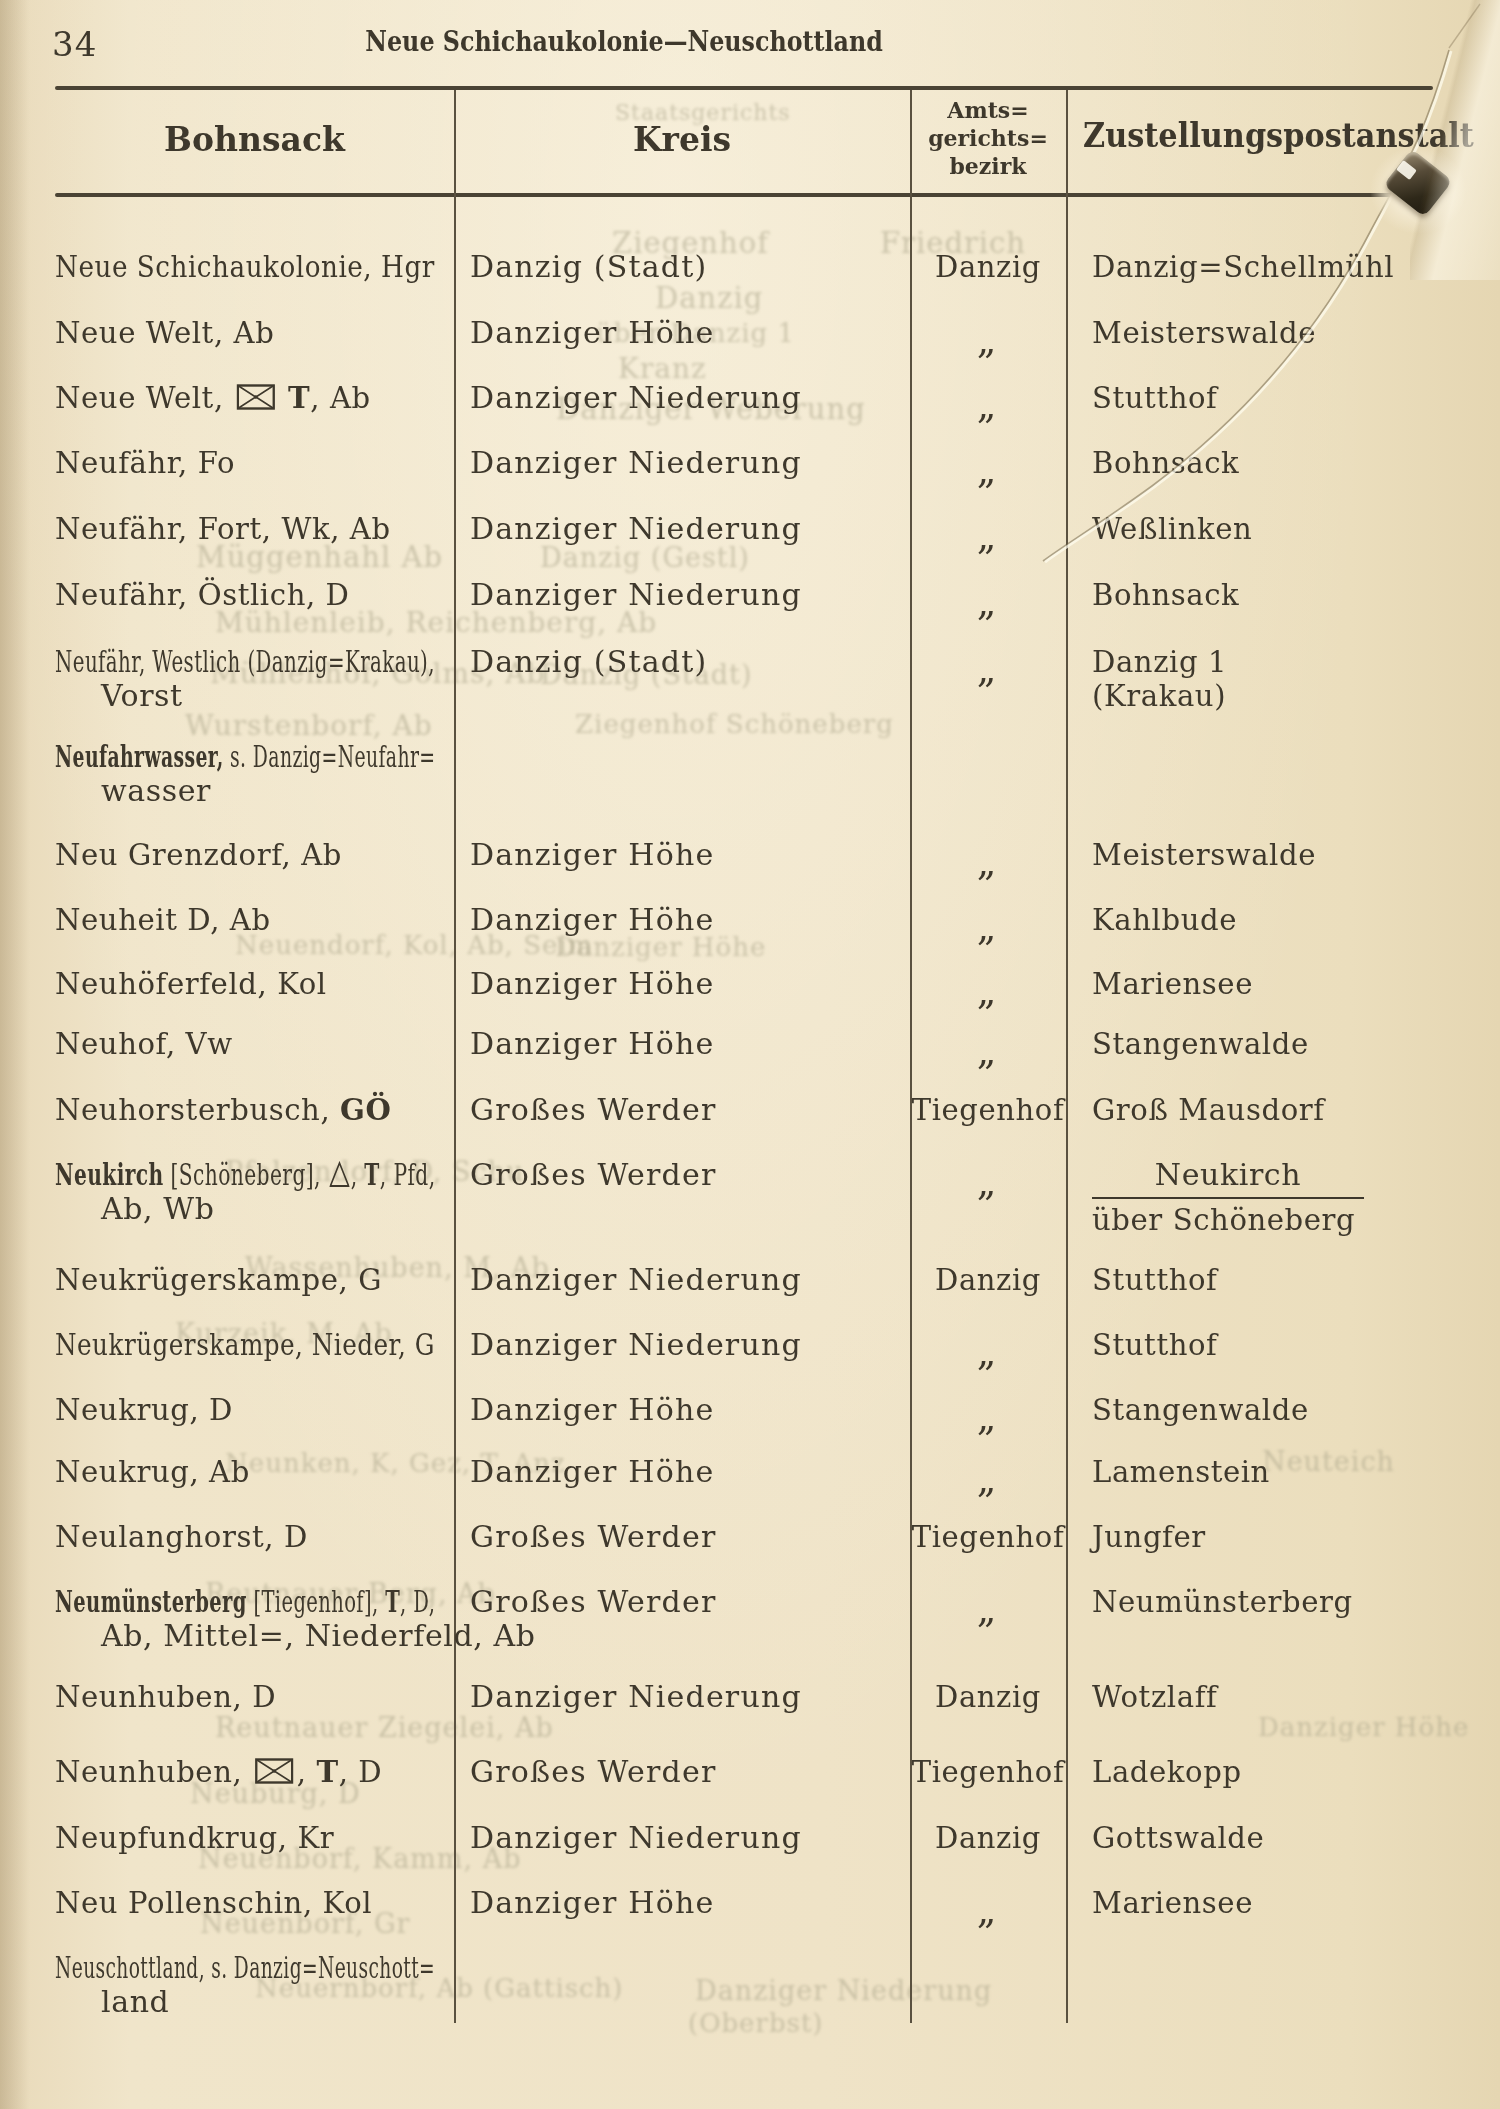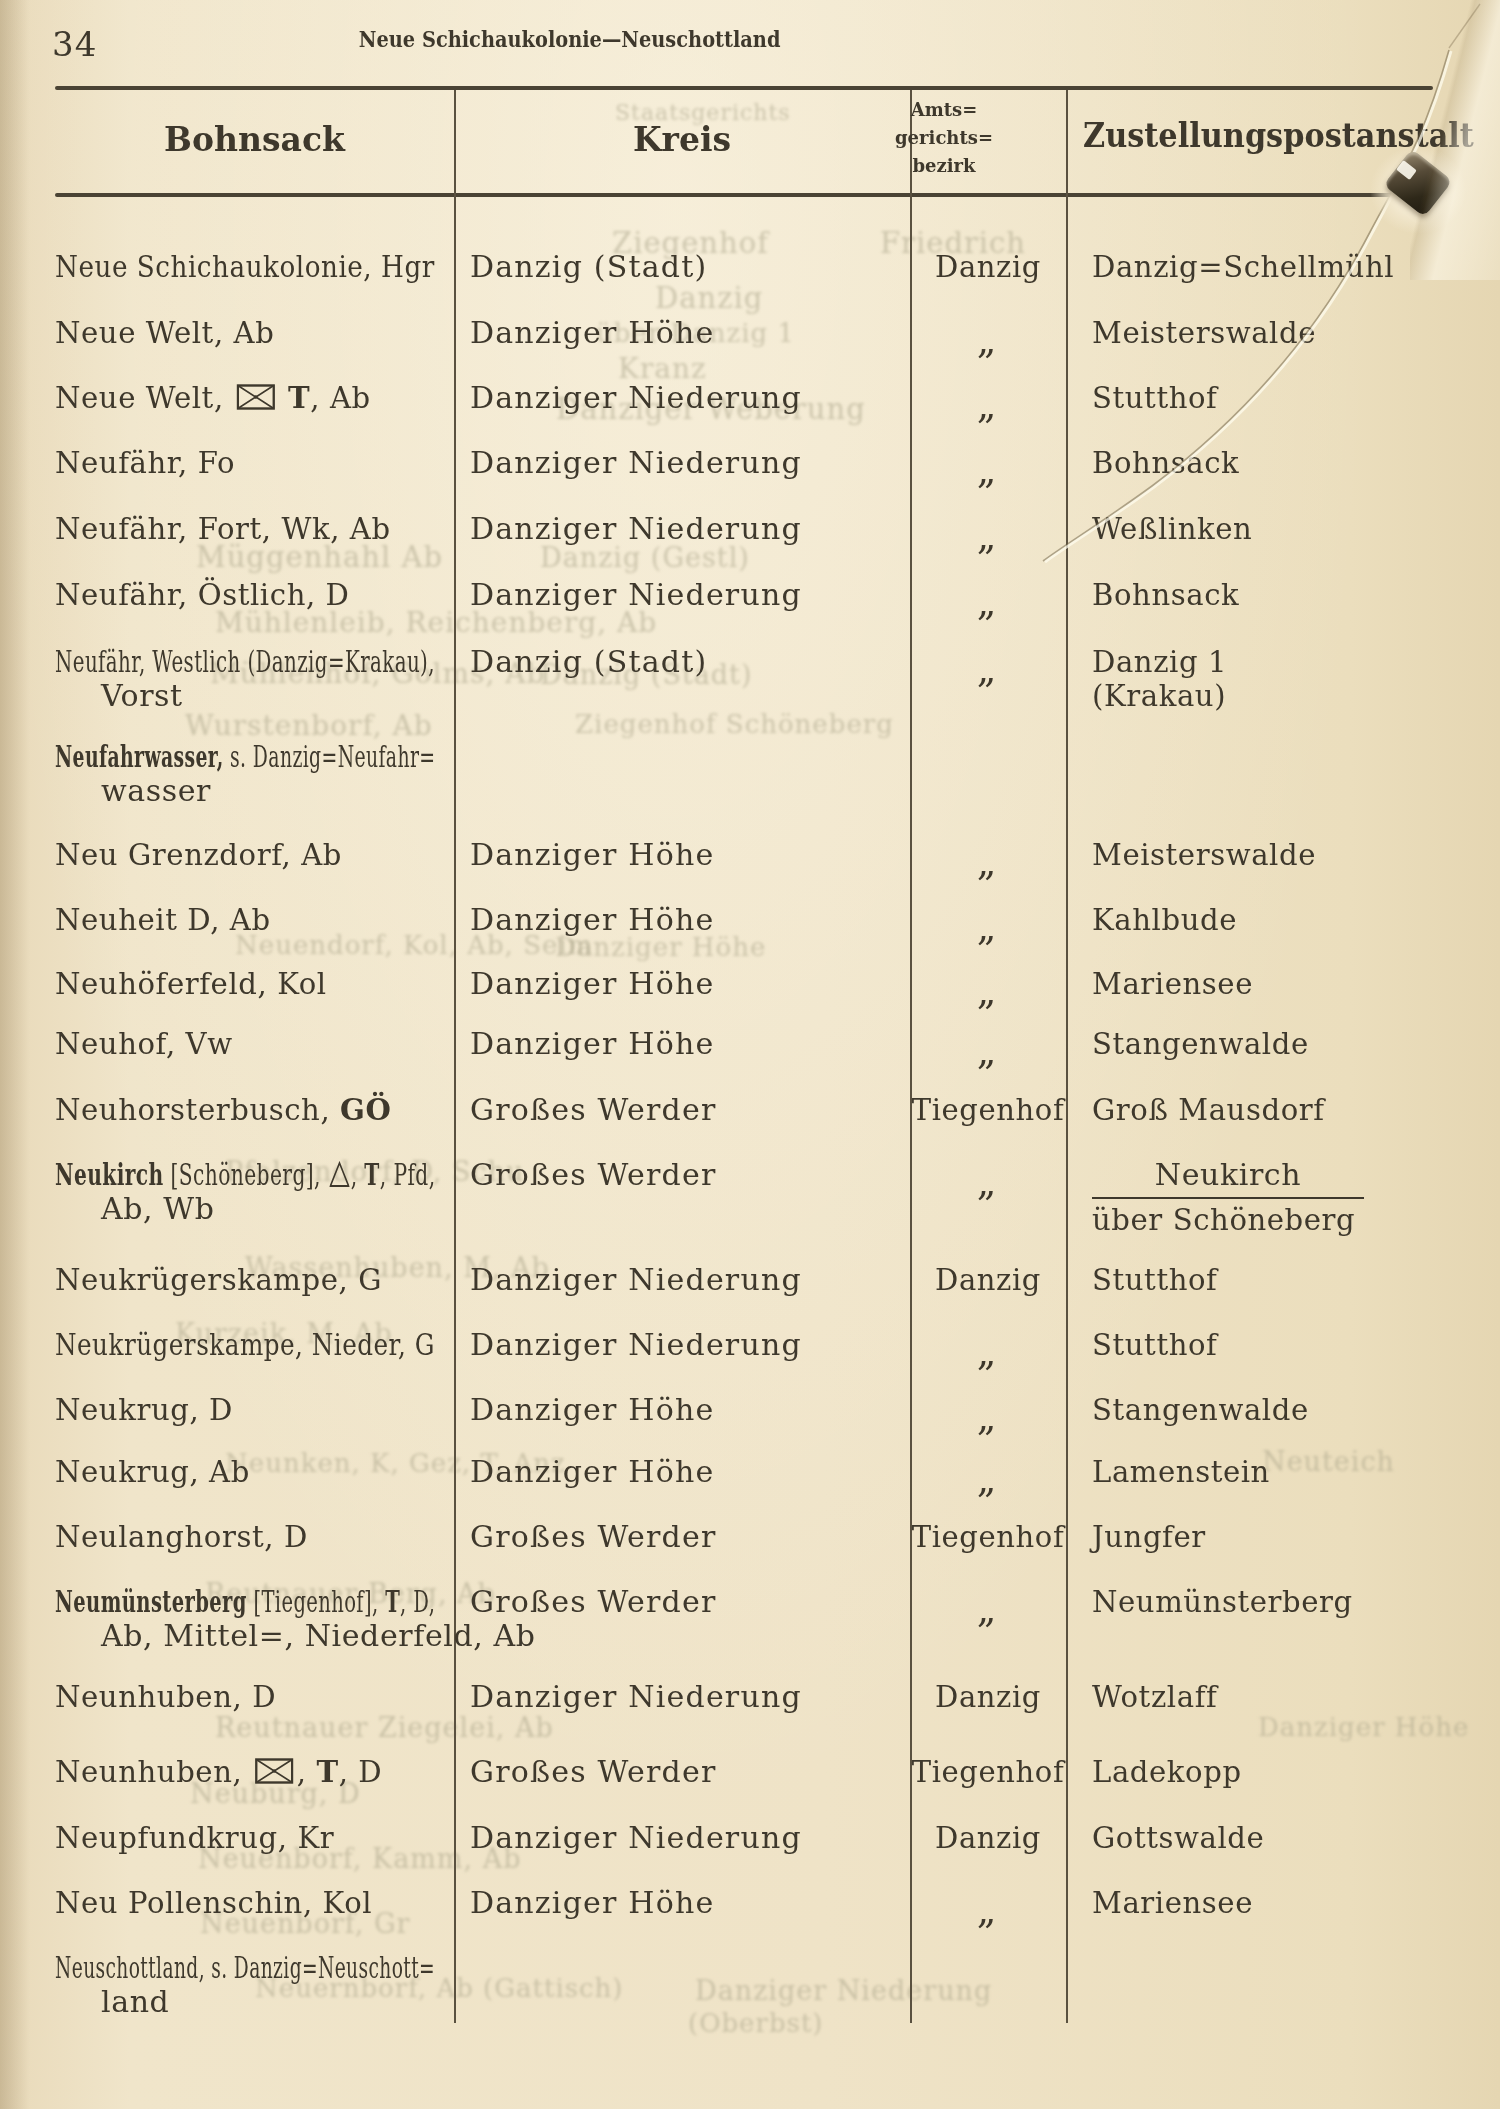--- a/index.html
+++ b/index.html
@@ -6,26 +6,26 @@
   body{
     width:1500px;height:2109px;position:relative;overflow:hidden;
     font-family:"DejaVu Serif", serif;color:#3e382c;
     background:
       radial-gradient(ellipse at 45% 10%, rgba(255,251,238,.45), rgba(255,251,238,0) 60%),
       linear-gradient(90deg,#e0d0ae 0,#eadcbd 28px,#f0e5ca 130px,#efe3c7 55%,#ebdebd 90%,#e5d6b2 100%);
   }
   .rule-h{position:absolute;left:55px;width:1378px;height:4px;background:#4a4334;border-radius:2px;}
   .rule-v{position:absolute;width:2px;background:#5a5140;top:90px;height:1933px;}
   .page-number{position:absolute;left:52px;top:24px;font-size:34px;letter-spacing:1px;}
-  .page-title{position:absolute;left:330px;top:26px;width:470px;text-align:center;font-size:22px;font-weight:bold;white-space:nowrap;}
+  .page-title{position:absolute;left:330px;top:26px;width:470px;text-align:center;font-size:27px;font-weight:bold;white-space:nowrap;}
   .page-title>span{display:inline-block;transform:scaleX(.88);transform-origin:center top;}
   .col-head{position:absolute;font-weight:bold;text-align:center;}
   .ch-ort{left:55px;width:399px;top:120px;font-size:33px;}
   .ch-kreis{left:454px;width:456px;top:120px;font-size:33px;}
-  .ch-amts{left:866px;width:156px;top:96px;font-size:18px;line-height:28px;}
+  .ch-amts{left:910px;width:156px;top:96px;font-size:22px;line-height:28px;}
   .ch-post{left:1066px;width:371px;top:116px;font-size:33px;white-space:nowrap;}
   .ch-post>span{display:inline-block;transform:scaleX(.92);transform-origin:center top;}
   .row{position:absolute;left:0;width:1500px;font-size:30px;line-height:34px;letter-spacing:.6px;}
   .cell{position:absolute;top:0;}
   .c-ort{left:55px;width:402px;}
   .c-ort .fit{display:inline-block;white-space:nowrap;transform-origin:left top;}
   .c-ort .line2{margin-left:46px;white-space:nowrap;}
   .c-kreis{left:470px;width:434px;white-space:nowrap;letter-spacing:1.2px;}
   .c-amt{left:910px;width:156px;text-align:center;font-size:29px;}
   .c-amt.ditto{font-size:38px;line-height:18px;padding-top:15px;letter-spacing:3px;}

